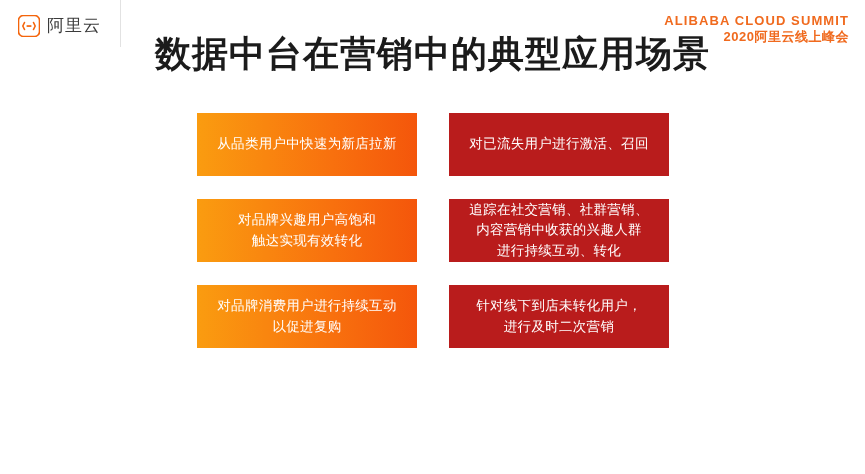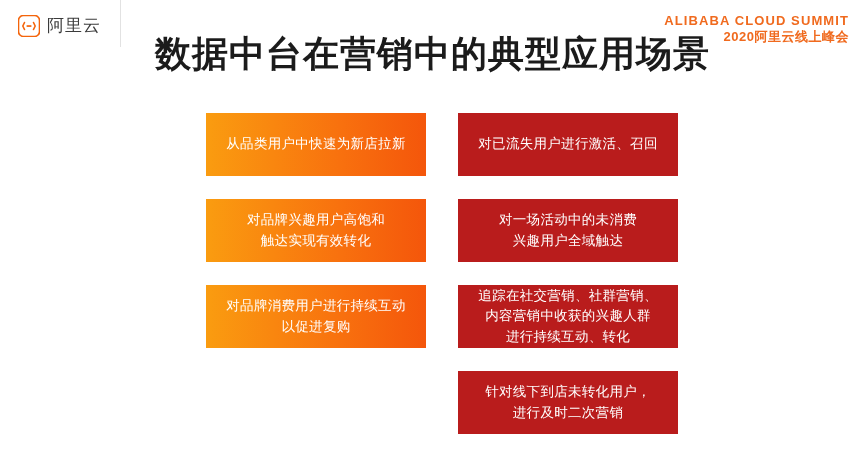--- a/index.html
+++ b/index.html
@@ -110,21 +110,20 @@
     display: flex;
     align-items: center;
     justify-content: center;
     text-align: center;
     font-size: 13.5px;
     line-height: 1.5;
     color: #ffffff;
     box-sizing: border-box;
     padding: 4px 12px;
     letter-spacing: 0.3px;
-    margin-left: 9px;
   }
   .card.orange {
     background: linear-gradient(90deg, #fa9c10 0%, #f8700e 62%, #f4560b 100%);
   }
   .card.gray {
     background: #b91c1c;
     color: #ffffff;
   }
   .card span {
     display: block;
@@ -167,23 +166,20 @@
       <div class="card orange">
         <span>对品牌消费用户进行持续互动<br>以促进复购</span>
       </div>
     </div>
 
     <div class="col">
       <div class="card gray">
         <span>对已流失用户进行激活、召回</span>
       </div>
       <div class="card gray">
-        <span>对一场活动中的未消费<br>兴趣用户全域触达</span>
-      </div>
-      <div class="card gray">
         <span>追踪在社交营销、社群营销、<br>内容营销中收获的兴趣人群<br>进行持续互动、转化</span>
       </div>
       <div class="card gray">
         <span>针对线下到店未转化用户，<br>进行及时二次营销</span>
       </div>
     </div>
   </div>
 
 </div>
 

